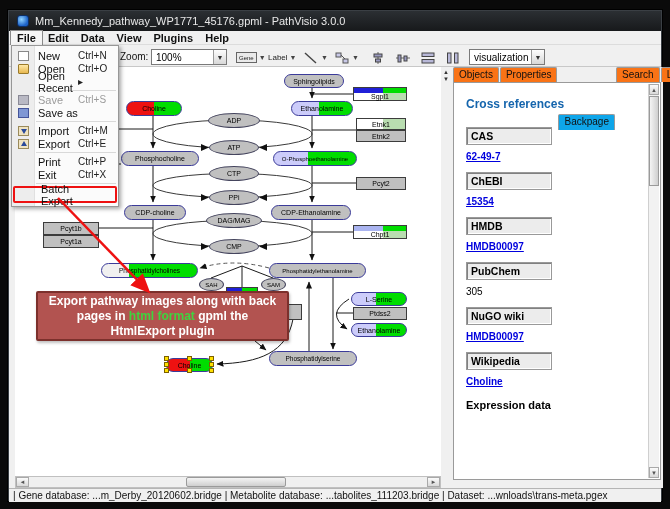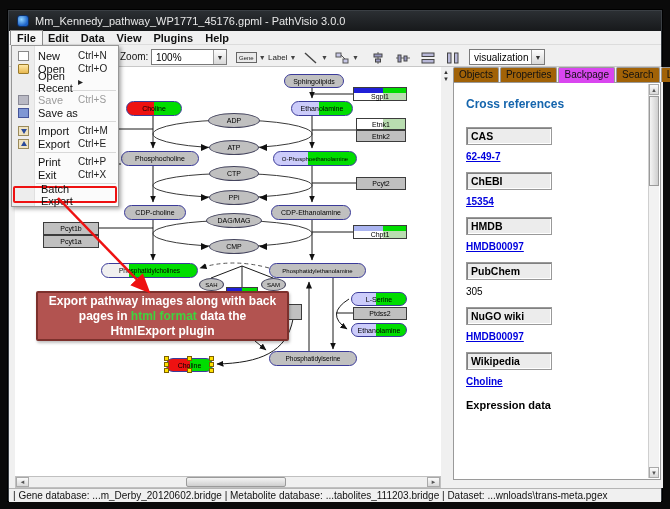--- a/index.html
+++ b/index.html
@@ -47,22 +47,22 @@
   .vs-btn { position:absolute; left:0; width:10px; height:11px; background:linear-gradient(#fbfbfb,#d9d9d9); border:1px solid #a9a9a9; font-size:6px; text-align:center; line-height:10px; color:#555; }
   .vs-thumb { position:absolute; left:0; top:12px; width:10px; height:90px; background:linear-gradient(90deg,#f4f4f4,#cfcfcf); border:1px solid #9a9a9a; }
 
   
   .splitter { position:absolute; left:432px; top:56px; width:10px; height:421px; background:#f0f0f0; }
   .split-handle { position:absolute; left:1px; top:2px; width:8px; height:14px; font-size:6px; line-height:7px; color:#333; text-align:center; }
 
   
   .sidepanel { position:absolute; left:442px; top:56px; width:212px; height:421px; background:#f0f0f0; }
   .tabs { position:absolute; left:2px; top:0; height:15px; display:flex; }
-  .tab { font-size:10px; padding:1px 5px 0 5px; border:1px solid #9a9a9a; border-bottom:none; background:#a16207; border-radius:2px 2px 0 0; margin-right:1px; color:#111; height:15px; }
-  .tab.active { background:#d946ef; position:relative; z-index:3; height:16px; }
+  .tab { font-size:10px; padding:1px 5px 0 5px; border:1px solid #9a9a9a; border-bottom:none; background:#f97316; border-radius:2px 2px 0 0; margin-right:1px; color:#111; height:15px; }
+  .tab.active { background:#0ea5e9; position:relative; z-index:3; height:16px;margin-top:47px; }
   .panel-content { position:absolute; left:2px; top:15px; width:208px; bottom:8px; background:#fff; border:1px solid #9a9a9a; overflow:hidden; padding:14px 0 0 12px; }
   .xref-heading { color:#1565ad; font-size:12px; font-weight:bold; margin-bottom:16px; }
   .xref-section { margin-bottom:10px; }
   .sec-header { width:86px; background:#ececec; border:1px solid #999; box-shadow:inset 1px 1px 0 #808080, inset -1px -1px 0 #fff; font-size:10.5px; font-weight:bold; padding:2px 4px; color:#000; }
   .sec-value { margin-top:6px; font-size:10px; }
   .sec-value .link { color:#0000dd; font-weight:bold; text-decoration:underline; }
   .sec-value .plain { color:#000; }
   .xref-footer { font-size:11px; font-weight:bold; color:#000; margin-top:12px; }
 
   
@@ -317,21 +317,21 @@
           <span class="handle" style="left: calc(0% - 3px); top: calc(50% - 3px);"></span>
           <span class="handle" style="left: calc(100% - 3px); top: calc(50% - 3px);"></span>
           <span class="handle" style="left: calc(0% - 3px); top: calc(100% - 3px);"></span>
           <span class="handle" style="left: calc(50% - 3px); top: calc(100% - 3px);"></span>
           <span class="handle" style="left: calc(100% - 3px); top: calc(100% - 3px);"></span>
         </div>
       </div>
 
     <div class="annotation">
       <div><span>Export pathway images along with back</span></div>
-      <div><span>pages in </span><span class="green">html format</span><span> data the</span></div>
+      <div><span>pages in </span><span class="green">html format</span><span> gpml the</span></div>
       <div><span>HtmlExport plugin</span></div>
     </div>
   </div>
 
   <div class="hscroll">
     <span class="hs-btn" style="left:0">◄</span>
     <span class="hs-btn" style="right:0">►</span>
     <span class="hs-thumb"></span>
   </div>
 

